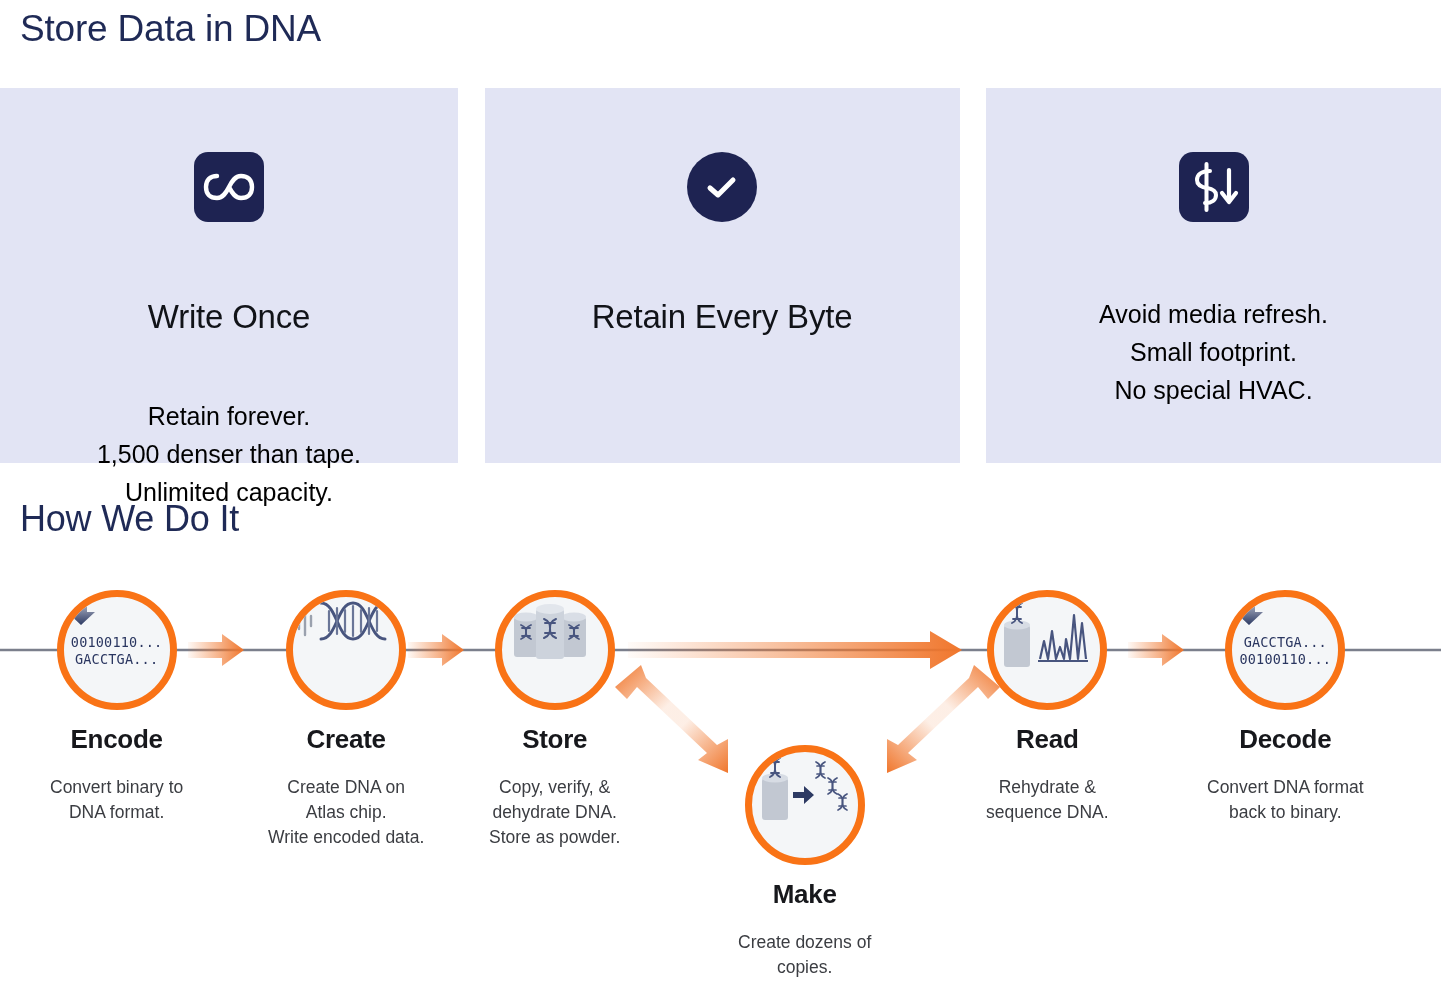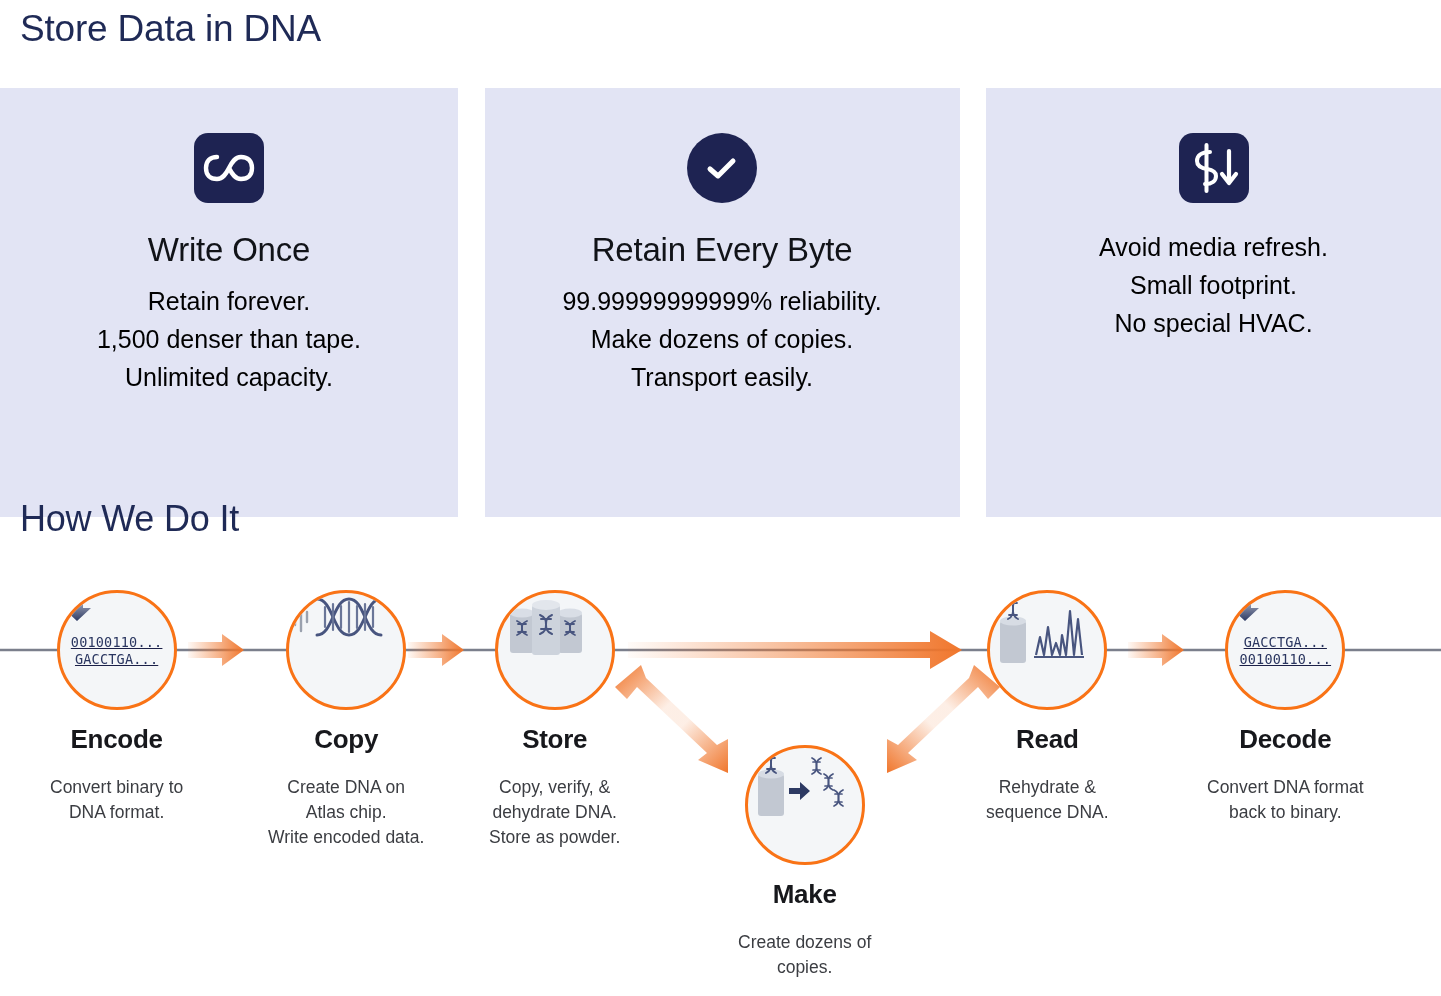--- a/index.html
+++ b/index.html
@@ -20,25 +20,26 @@
     color:#1f2a56;
     white-space:nowrap;
   }
 
   
   .cards{
     position:absolute;left:0;top:88px;width:1441px;height:375px;
     display:flex;justify-content:space-between;
   }
   .card{
-    width:458px;height:429px;
+    width:458px;height:375px;
     background:#e2e4f4;
     box-sizing:border-box;
     display:flex;flex-direction:column;align-items:center;
-    padding-top:45px;
+    padding-top:64px;
+    gap:48px;
   }
   .card.mid{width:475px;}
   .card.last{width:455px;}
 
   .card-icon{
     width:70px;height:70px;
     display:flex;align-items:center;justify-content:center;
     margin-bottom:28px;
   }
   .icon-box{
@@ -73,26 +74,25 @@
     position:absolute;left:0;top:560px;width:1441px;height:436px;
   }
   .flow svg{position:absolute;left:0;top:0;}
 
   .node{
     position:absolute;
     display:flex;flex-direction:column;align-items:center;
   }
   .node-circle{
     width:120px;height:120px;border-radius:50%;
-    background:#f4f6f8;border:3px solid #f97316;
+    background:#f4f6f8;border:7px solid #f97316;
     box-sizing:border-box;
     position:relative;
     display:flex;align-items:center;justify-content:center;
     overflow:hidden;
-    text-decoration:underline;
   }
   .node-label{
     margin-top:14px;
     font-size:26px;font-weight:600;color:#17181c;
     letter-spacing:-0.3px;white-space:nowrap;
   }
   .node-desc{
     margin-top:20px;text-align:center;
   }
   .node-desc div{
@@ -134,25 +134,20 @@
 
   <div class="card mid">
     <div class="card-icon">
       <div class="icon-circle">
         <svg width="40" height="30" viewBox="0 0 40 30">
           <path d="M8 16 L16 23 L31 8" fill="none" stroke="#ffffff" stroke-width="5" stroke-linecap="round" stroke-linejoin="round"></path>
         </svg>
       </div>
     </div>
     <div class="card-title">Retain Every Byte</div>
-    <div class="card-lines">
-      <div class="card-line">99.99999999999% reliability.</div>
-      <div class="card-line">Make dozens of copies.</div>
-      <div class="card-line">Transport easily.</div>
-    </div>
   </div>
 
   <div class="card last">
     <div class="card-icon">
       <div class="icon-box">
         <svg width="58" height="58" viewBox="0 0 58 58">
           <path d="M25 13 C16 13 12 17 12 22 C12 27 16 29 22 30 C28 31 31 33 31 37 C31 42 27 45 20 45" fill="none" stroke="#ffffff" stroke-width="4" stroke-linecap="round"></path>
           <line x1="21.5" y1="6" x2="21.5" y2="52" stroke="#ffffff" stroke-width="4" stroke-linecap="round"></line>
           <line x1="44" y1="12" x2="44" y2="42" stroke="#ffffff" stroke-width="4.2" stroke-linecap="round"></line>
           <path d="M37 35 L44 44 L51 35" fill="none" stroke="#ffffff" stroke-width="4.2" stroke-linecap="round" stroke-linejoin="round"></path>
@@ -266,21 +261,21 @@
           <line x1="36" y1="14" x2="36" y2="34"></line>
           <line x1="44" y1="11" x2="44" y2="37"></line>
           <line x1="52" y1="13" x2="52" y2="35"></line>
           <line x1="60" y1="9" x2="60" y2="39"></line>
           <line x1="68" y1="13" x2="68" y2="35"></line>
           <line x1="76" y1="11" x2="76" y2="37"></line>
           <line x1="84" y1="14" x2="84" y2="34"></line>
         </g>
       </svg>
     </div>
-    <div class="node-label">Copy</div>
+    <div class="node-label">Create</div>
     <div class="node-desc">
       <div>Create DNA on</div>
       <div>Atlas chip.</div>
       <div>Write encoded data.</div>
     </div>
   </div>
 
   <div class="node" style="left:489px;top:30px;">
     <div class="node-circle">
       <svg width="96" height="72" viewBox="0 0 96 72">

